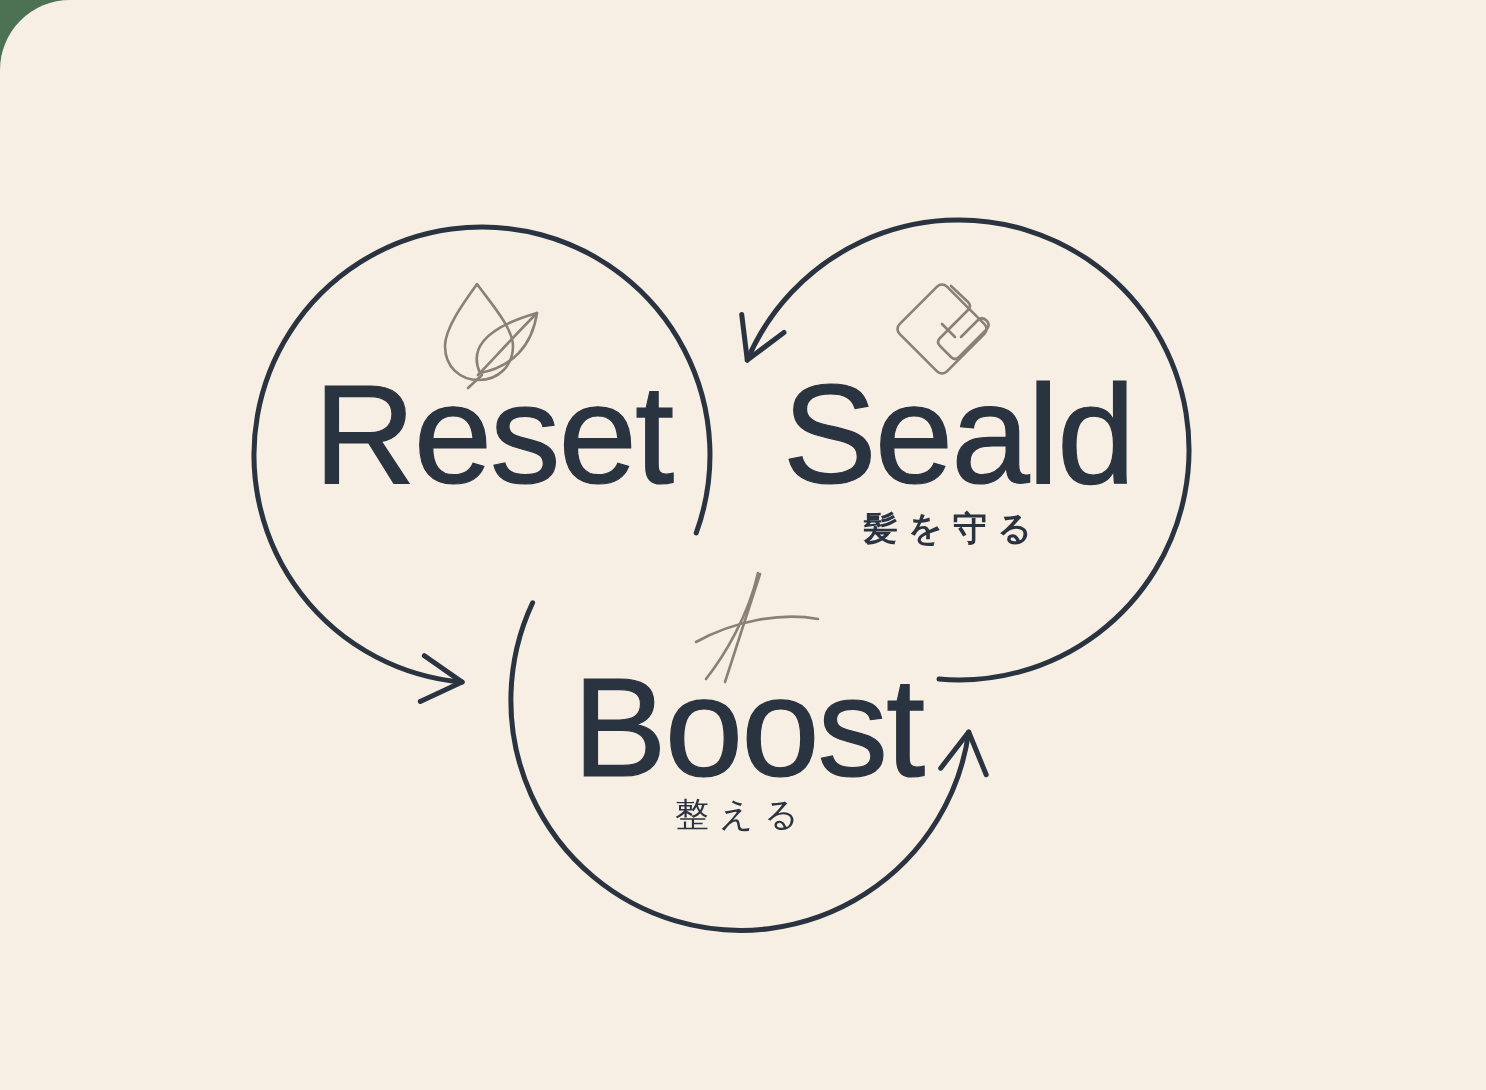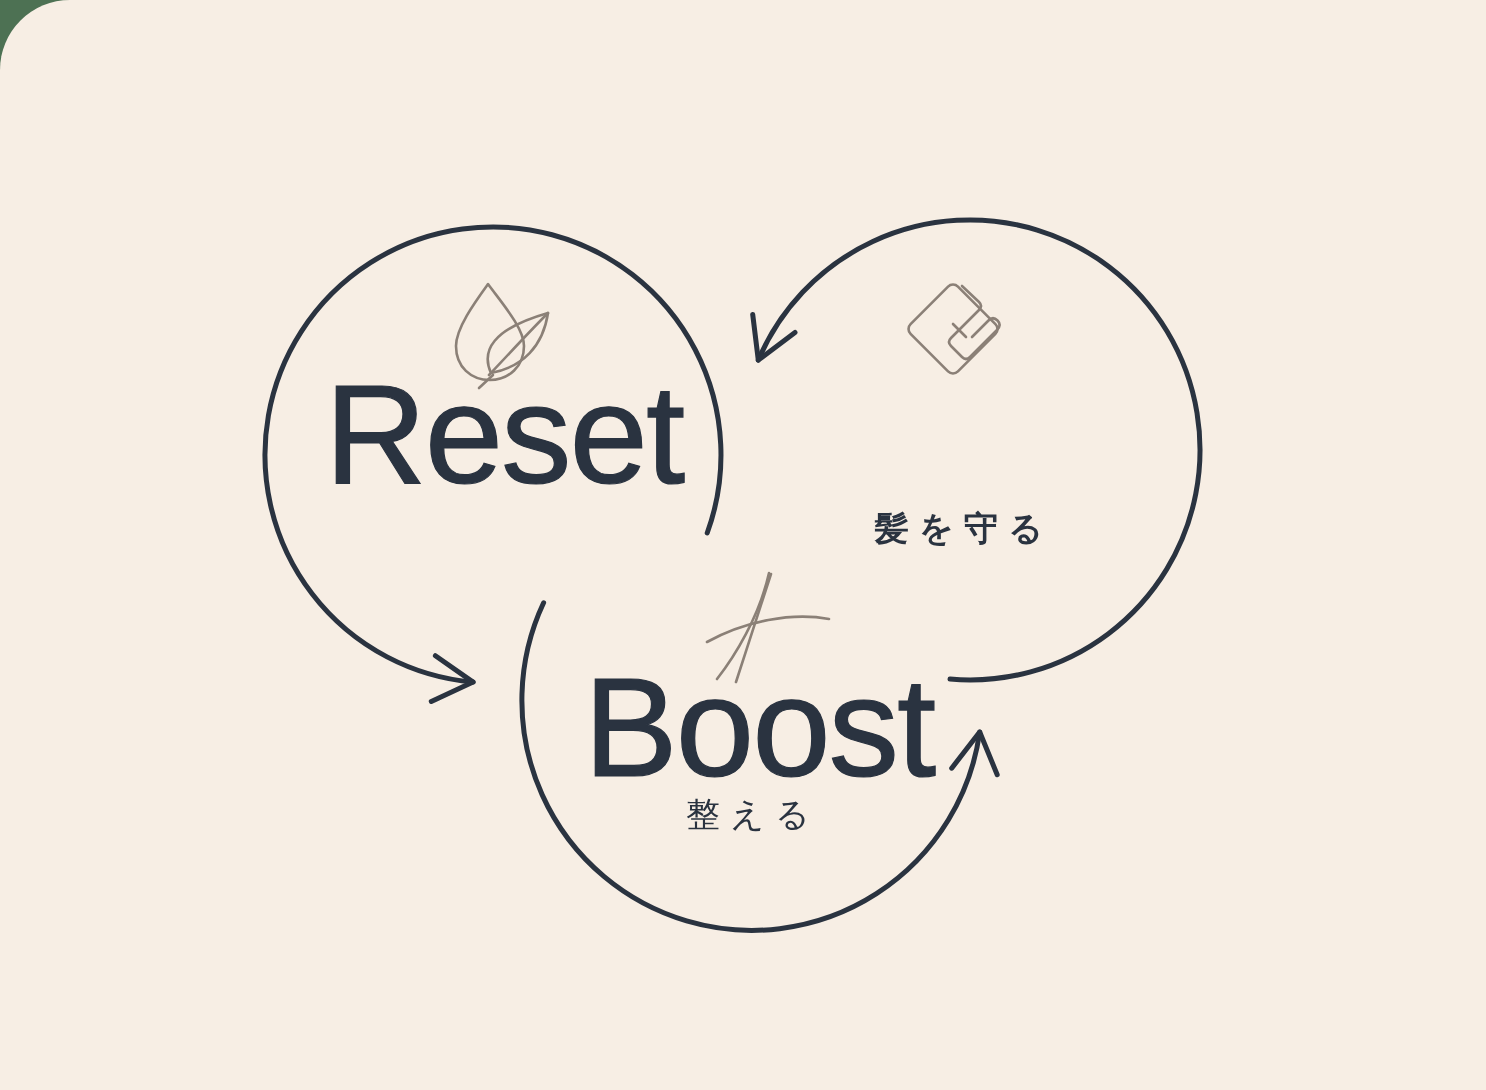--- a/index.html
+++ b/index.html
@@ -8,21 +8,21 @@
     background: #4d7153;
     position: relative;
     overflow: hidden;
     font-family: "Liberation Sans", "DejaVu Sans", sans-serif;
   }
   .panel {
     position: absolute; left: 0; top: 0; right: 0; bottom: 0;
     background: #f7eee4;
     border-top-left-radius: 70px;
   }
-  .diagram { position: absolute; left: 12px; top: 0; width: 1308px; height: 1090px; }
+  .diagram { position: absolute; left: 1px; top: 0; width: 1308px; height: 1090px; }
   svg.canvas { position: absolute; left: 0; top: 0; }
   .word {
     position: absolute;
     transform: translateX(-50%);
     line-height: 1;
     font-size: 141px;
     font-weight: 500;
     letter-spacing: -2px;
     color: #2a3340;
     -webkit-text-stroke: 1.2px #2a3340;
@@ -81,18 +81,19 @@
 
     <g fill="none" stroke="#8b8077" stroke-width="2.6" stroke-linecap="round">
       <path d="M 757 573 C 747 617 723 656 705 679"></path>
       <path d="M 695 642 C 733 621 780 612 817 619"></path>
       <path d="M 724 682 L 759 574"></path>
     </g>
   </svg>
 
   <div class="word w-reset">Reset</div>
 
+  <div class="word w-seald">Seald</div>
   <div class="sub s-seald">髪を守る</div>
 
   <div class="word w-boost">Boost</div>
   <div class="sub s-boost">整える</div>
 
 </div>
 
 </body></html>

